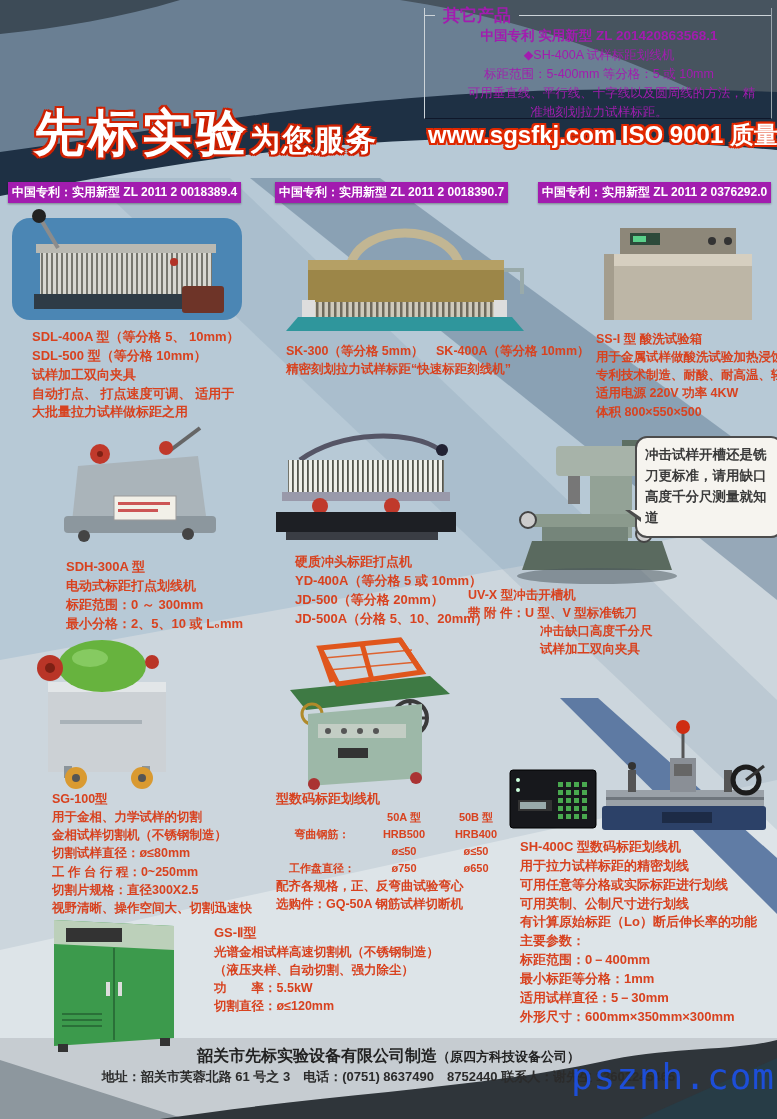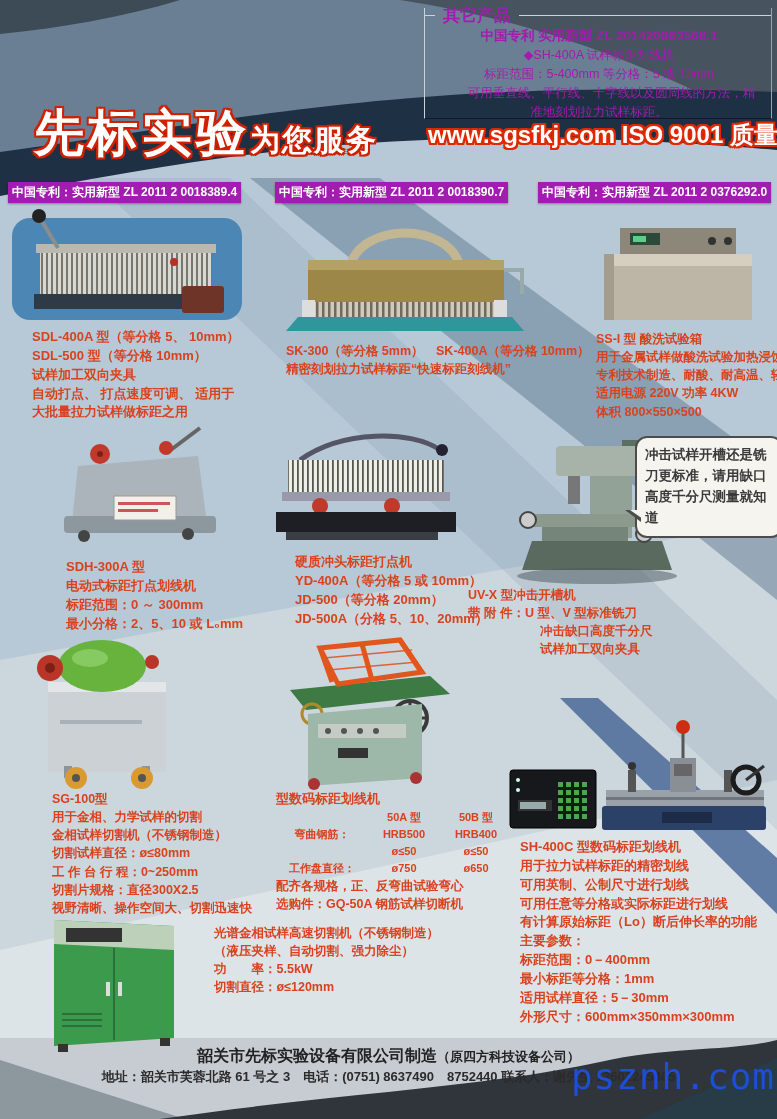--- a/index.html
+++ b/index.html
@@ -360,22 +360,22 @@
       <div>ø750</div>
       <div>ø650</div>
     </div>
     <div>配齐各规格，正、反弯曲试验弯心</div>
     <div>选购件：GQ-50A 钢筋试样切断机</div>
   </div>
 
   <div class="abs red" style="left:520px;top:838px">
     <div>SH-400C 型数码标距划线机</div>
     <div>用于拉力试样标距的精密划线</div>
+    <div>可用任意等分格或实际标距进行划线</div>
     <div>可用英制、公制尺寸进行划线</div>
-    <div>可用任意等分格或实际标距进行划线</div>
     <div>有计算原始标距（Lo）断后伸长率的功能</div>
     <div>主要参数：</div>
     <div>标距范围：0－400mm</div>
     <div>最小标距等分格：1mm</div>
     <div>适用试样直径：5－30mm</div>
     <div>外形尺寸：600mm×350mm×300mm</div>
   </div>
 
   <div class="abs" style="left:26px;top:886px">
     <svg width="172" height="168" viewBox="0 0 172 168">
@@ -387,20 +387,21 @@
         <rect x="92" y="96" width="4" height="14" fill="#ddd"></rect>
       <g stroke="#2a7038" stroke-width="2">
           <path d="M36,128 h40 M36,134 h40 M36,140 h40"></path>
         </g>
       <rect x="32" y="158" width="10" height="8" fill="#333"></rect>
         <rect x="134" y="152" width="10" height="8" fill="#333"></rect>
     </svg>
   </div>
 
   <div class="abs red sz12" style="left:214px;top:924px">
+    <div style="font-size:13px">GS-Ⅱ型</div>
     <div>光谱金相试样高速切割机（不锈钢制造）</div>
     <div>（液压夹样、自动切割、强力除尘）</div>
     <div>功　　率：5.5kW</div>
     <div>切割直径：ø≤120mm</div>
   </div>
 
   <div class="abs footer-company">
     <span class="main">韶关市先标实验设备有限公司制造</span><span class="note">（原四方科技设备公司）</span>
   </div>
   <div class="abs footer-contact">地址：韶关市芙蓉北路 61 号之 3　电话：(0751) 8637490　8752440 联系人：谢先生 13602245465</div>

